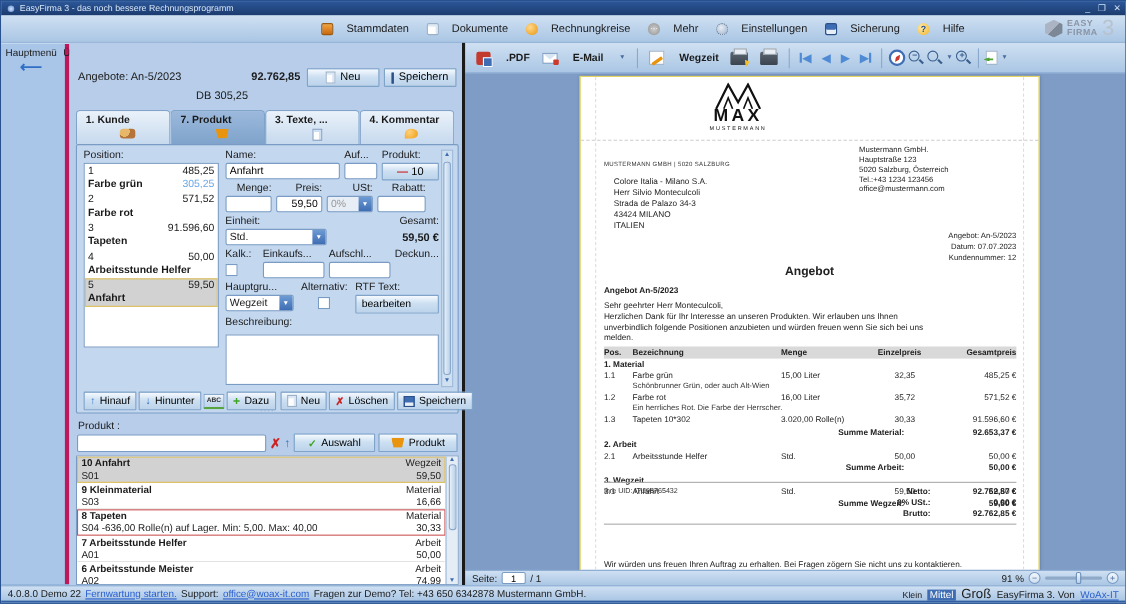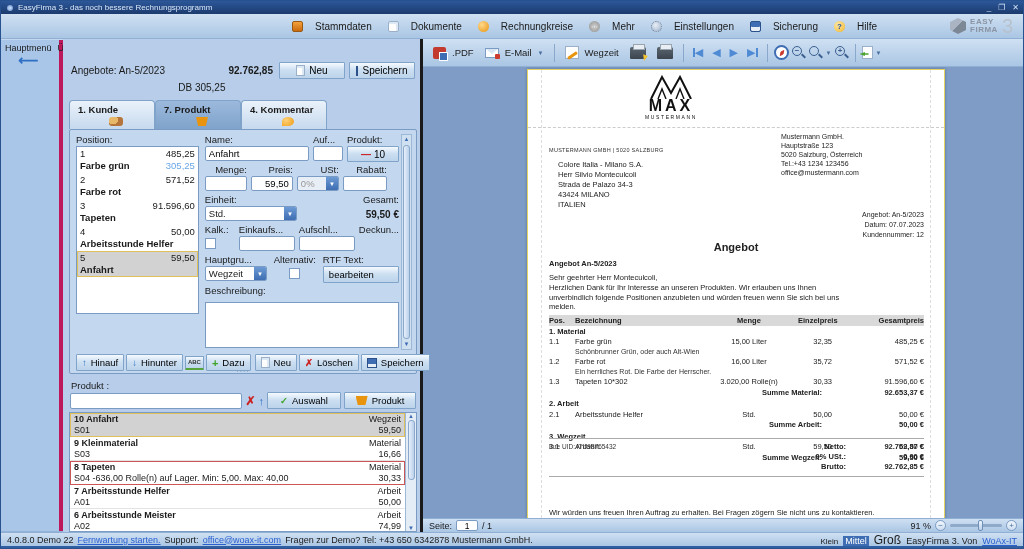--- a/index.html
+++ b/index.html
@@ -123,21 +123,21 @@
   .prod-name { font-weight:bold; }
   .prod-scroll { width:11px; background:#e4edf6; border-left:1px solid #9db8d6; display:flex; flex-direction:column; align-items:center; }
   .prod-scroll .sb-thumb { height:60px; width:7px; margin:1px 0; background:linear-gradient(90deg,#e7f0fa,#b9d0ea); border:1px solid #8aa8cc; border-radius:3px; }
 
   
   .splitter { width:3px; background:#1a1a1a; }
 
   
   .viewer { flex:1; display:flex; flex-direction:column; background:#7e9cc6; }
   .pdf-toolbar { height:28px; background:linear-gradient(#cfe0f2,#aac6e4); border-bottom:1px solid #8fb0d4; display:flex; align-items:center; gap:3px; padding:0 6px; }
-  .tb-btn { display:flex; align-items:center; gap:6px; font-size:9.5px; padding:2px 4px; border-radius:3px; cursor:default; }
+  .tb-btn { display:flex; align-items:center; gap:14px; font-size:9.5px; padding:2px 4px; border-radius:3px; cursor:default;font-weight:bold; }
   .tb-sep { width:1px; height:18px; background:#8aa8cc; margin:0 3px; }
   .caret-dn { font-size:6px; color:#4a6f9e; }
   .ic-pdf { width:13px; height:12px; background:#c23b2e; border-radius:2px; position:relative; }
   .ic-pdf::after { content:""; position:absolute; right:-2px; bottom:-2px; width:7px; height:7px; background:#3e6db3; border:1px solid #fff; }
   .ic-mail { width:14px; height:10px; background:#fff; border:1px solid #7a9cc4; position:relative; }
   .ic-mail::before { content:""; position:absolute; left:0; top:0; border-left:6px solid transparent; border-right:6px solid transparent; border-top:5px solid #d8e6f4; }
   .ic-mail::after { content:""; position:absolute; right:-2px; bottom:-2px; width:5px; height:5px; background:#cc3b2e; border-radius:1px; }
   .ic-vorlage { width:14px; height:13px; background:#fff; border:1px solid #9ab0c8; position:relative; }
   .ic-vorlage::after { content:""; position:absolute; left:1px; bottom:1px; width:11px; height:3px; background:#e8940f; transform:rotate(-35deg); border-radius:1px; }
   .ic-print { width:16px; height:12px; background:linear-gradient(#5a6570,#3c454e); border-radius:2px 2px 1px 1px; position:relative; }
@@ -169,21 +169,21 @@
   .doc-meta { position:absolute; right:20px; top:140px; text-align:right; font-size:7px; line-height:10px; }
   .doc-heading { position:absolute; left:0; right:0; top:173px; text-align:center; font-size:11px; font-weight:bold; }
   .doc-subject { position:absolute; left:21px; top:189px; font-weight:bold; font-size:7.5px; }
   .doc-salutation { position:absolute; left:21px; top:203px; }
   .doc-intro { position:absolute; left:21px; top:213px; width:310px; }
   .doc-table { position:absolute; left:21px; right:20px; top:245px; }
   .dt-row { display:flex; }
   .dt-c { display:block; }
   .c0 { width:26px; }
   .c1 { flex:1; }
-  .c2 { width:78px; text-align:center; }
+  .c2 { width:78px; text-align:left; }
   .c3 { width:58px; text-align:right; padding-right:14px; }
   .c4 { width:78px; text-align:right; }
   .dt-head { background:#d9d9d9; font-weight:bold; padding:1px 0; }
   .dt-head .c3 { text-align:left; padding-left:10px; }
   .dt-group { font-weight:bold; padding:1px 0 0 0; }
   .dt-row { padding:1px 0 0 0; }
   .dt-desc { padding-left:26px; color:#333; font-size:7px; }
   .dt-sum { display:flex; justify-content:flex-end; font-weight:bold; padding:1px 0; }
   .dt-sum-label { margin-right:24px; }
   .dt-sum-value { width:78px; text-align:right; }
@@ -308,20 +308,21 @@
           </button>
         <button class="btn btn-wide">
             <span class="ic-disk"></span>
             <span>Speichern</span>
           </button>
       </div>
 
       <div class="tabs">
         <div class="tab"><span>1. Kunde</span><span class="tab-ic ic-kunde"></span></div>
         <div class="tab active"><span>7. Produkt</span><span class="tab-ic ic-cart"></span></div>
+        <div class="tab"><span>3. Texte, ...</span><span class="tab-ic ic-texte"></span></div>
         <div class="tab"><span>4. Kommentar</span><span class="tab-ic ic-komm"></span></div>
       </div>
 
       <div class="ed-box">
         <div class="pos-area">
           <div class="pos-col">
             <div class="pos-label">Position:</div>
             <div class="listbox pos-list">
                 <div class="pos-row">
                   <div class="pr-line">

